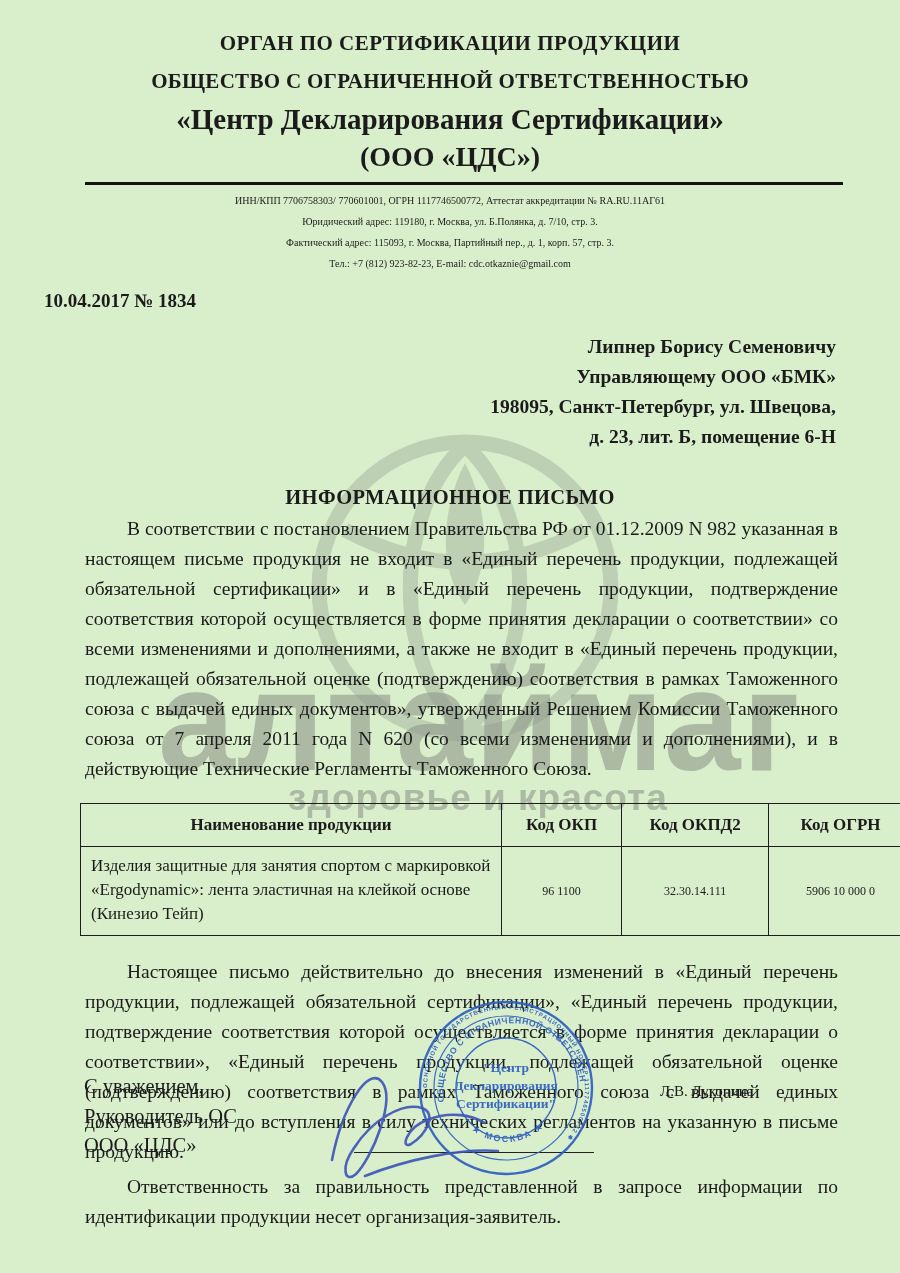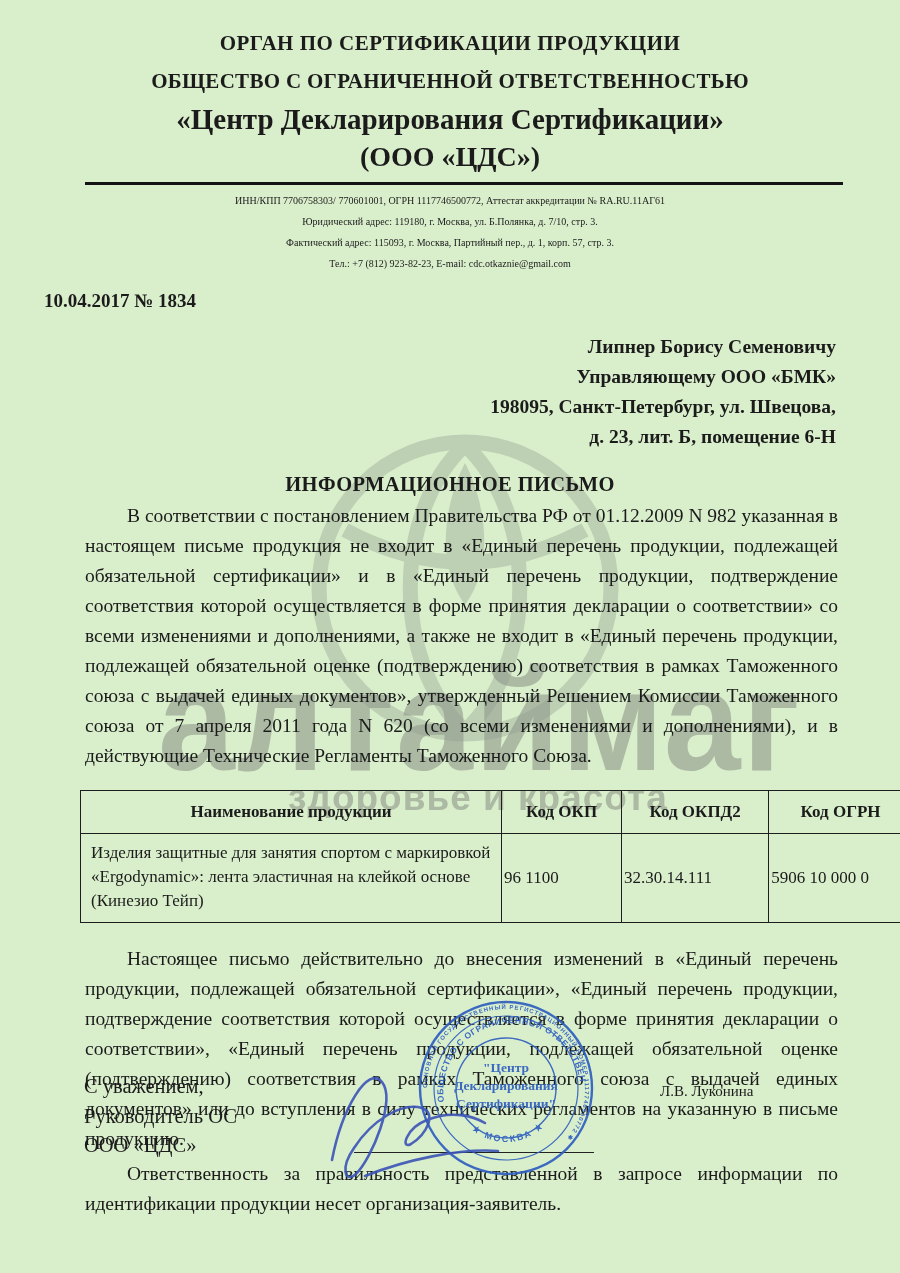--- a/index.html
+++ b/index.html
@@ -29,27 +29,27 @@
   .content{position:relative;z-index:1;}
   .hdr{text-align:center;padding-top:31px;font-weight:bold;}
   .hdr-l1{font-size:21px;letter-spacing:.5px;}
   .hdr-l2{font-size:21px;margin-top:13px;letter-spacing:.3px;}
   .hdr-l3{font-size:29px;margin-top:9px;}
   .hdr-l4{font-size:28px;margin-top:5px;}
   .rule{margin:9px 57px 0 85px;border:0;border-top:3.5px solid #141414;}
   .contact{text-align:center;font-size:10px;line-height:21px;margin-top:5px;}
   .refline{margin:16px 0 0 44px;font-size:19px;font-weight:bold;}
   .recipient{text-align:right;margin:20px 64px 0 0;font-size:19.5px;font-weight:bold;line-height:30px;}
-  .letter-title{text-align:center;font-size:20.5px;font-weight:bold;margin-top:21px;letter-spacing:.4px;}
+  .letter-title{text-align:center;font-size:20.5px;font-weight:bold;margin-top:34px;letter-spacing:.4px;}
   .body-par{margin:5px 62px 0 85px;font-size:19.5px;line-height:30px;text-align:justify;text-indent:42px;}
   table.prod{border-collapse:collapse;margin:19px 0 0 80px;width:833px;background:transparent;}
   table.prod th, table.prod td{border:1.7px solid #1e1e1e;}
   table.prod th{font-size:17px;font-weight:bold;padding:11px 4px;text-align:center;}
   td.c-name{font-size:17px;line-height:24px;padding:7px 10px 9px 10px;text-align:left;}
-  td.c-code{font-size:17px;padding:6px 2px;}
+  td.c-code{font-size:12px;text-align:center;padding:6px 2px;}
   .col-name{width:372px;}.col-okp{width:106px;}.col-okpd{width:130px;}.col-tn{width:127px;}
   .final-layer{position:absolute;left:0;top:0;width:900px;height:1273px;z-index:2;pointer-events:none;}
   .signoff{position:absolute;left:84px;top:1072px;font-size:20.5px;line-height:29.5px;}
   .sig-line{position:absolute;left:354px;top:1152px;width:240px;border-top:1.7px solid #222;}
   .signer-name{position:absolute;left:660px;top:1083px;font-size:15px;}
   .stamp{position:absolute;left:416px;top:998px;opacity:.92;}
   .signature{position:absolute;left:310px;top:1010px;}
 </style>
 </head>
 <body>

